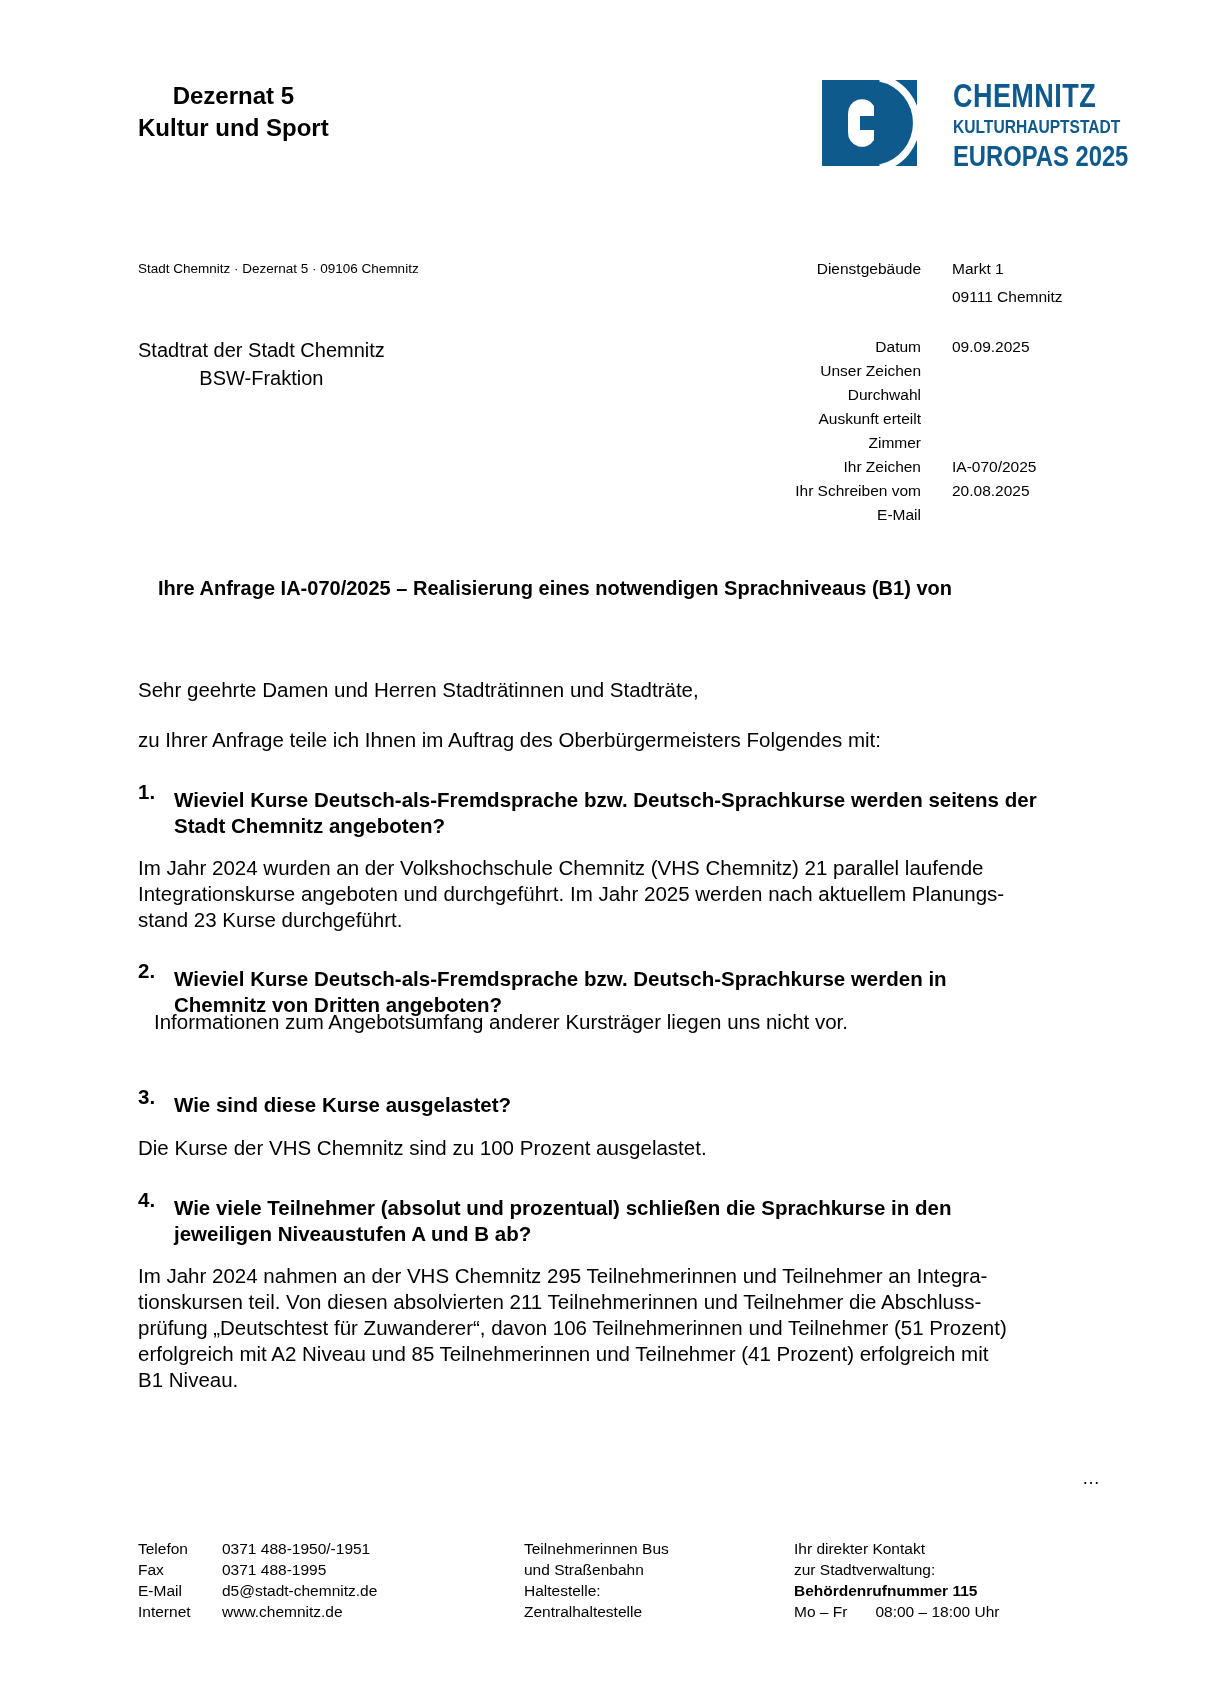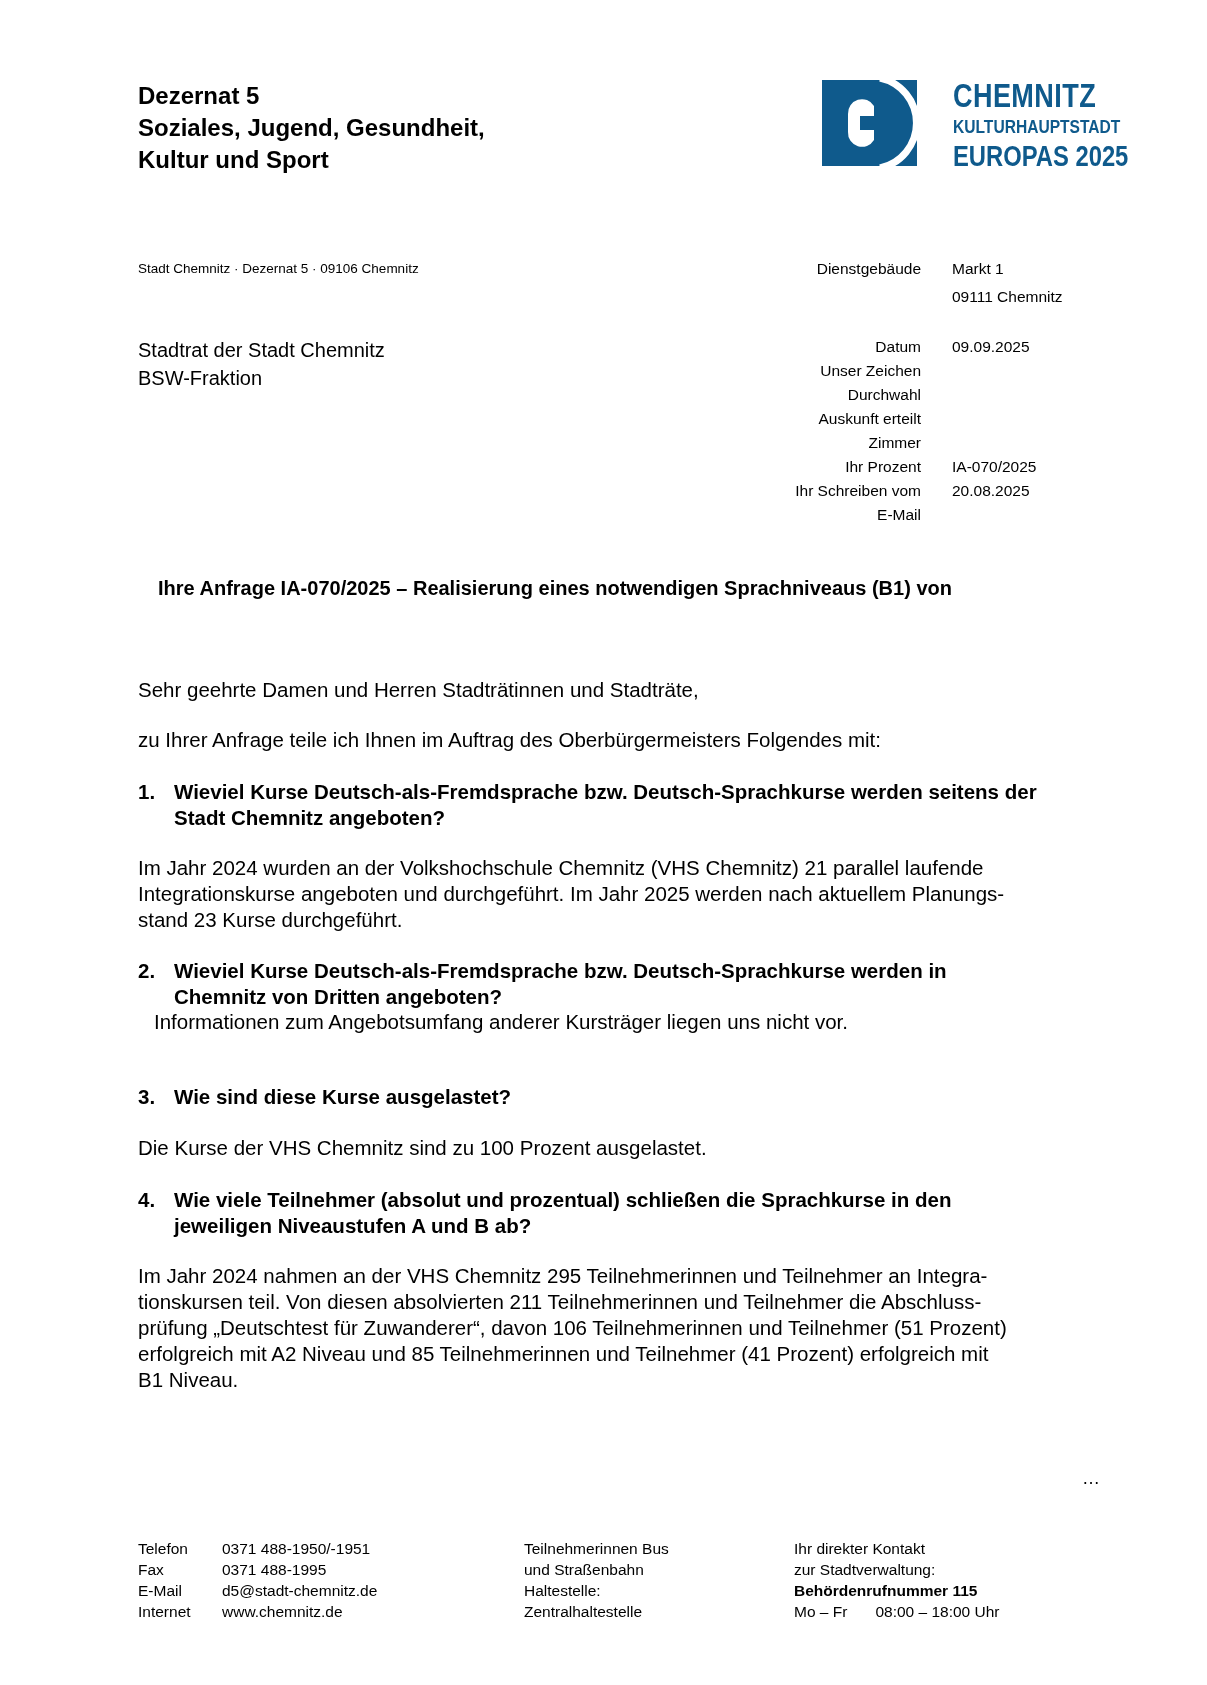--- a/index.html
+++ b/index.html
@@ -1,18 +1,18 @@
 <!DOCTYPE html>
 <html><head>
 <meta charset="utf-8">
 <style>
   html, body { margin: 0; padding: 0; background: #ffffff; }
   body { width: 1207px; height: 1685px; position: relative; overflow: hidden;
          font-family: "Liberation Sans", sans-serif; color: #000; }
-  .abs { position: absolute; white-space: nowrap; }
+  .abs { position: absolute; white-space: nowrap; text-align: center; }
 
   
   .dept { left: 138px; top: 80px; font-size: 24px; font-weight: bold; line-height: 32px; }
   .dept div { white-space: nowrap; }
 
   .logo-mark { position: absolute; left: 822px; top: 80px; width: 95px; height: 86px; }
   .logo-text { position: absolute; left: 953px; top: 78px; color: #0f5a8c; font-weight: bold;
                font-family: "Liberation Sans", sans-serif; transform: scaleX(0.82); transform-origin: left top; }
   .logo-text .l1 { font-size: 33px; line-height: 36px; letter-spacing: 0.5px; }
   .logo-text .l2 { font-size: 19px; line-height: 26px; letter-spacing: 0px; }
@@ -32,41 +32,40 @@
 
   
   .subject { left: 138px; top: 575px; font-size: 20px; font-weight: bold; line-height: 26px; }
   .subject div { white-space: nowrap; margin-left: 20px; }
 
   
   .para { position: absolute; left: 138px; font-size: 20.5px; line-height: 26px; white-space: nowrap; }
   .para div { white-space: nowrap; }
   .q { position: absolute; left: 138px; font-size: 20.5px; font-weight: bold; line-height: 26px; }
   .q .num { position: absolute; left: 0; top: 0; width: 36px; }
-  .q .txt { position: absolute; left: 36px; top: 0; }
+  .q .txt { position: absolute; left: 36px; top: 8px; }
   .q .txt div { white-space: nowrap; }
 
   .ellipsis { left: 1082px; top: 1468px; font-size: 18px; letter-spacing: 1px; }
 
   
   .footer { position: absolute; top: 1538px; font-size: 15.5px; line-height: 21px; }
   .footer div { white-space: nowrap; }
   .f-col1-label { left: 138px; }
   .f-col1-value { left: 222px; }
   .f-col2 { left: 524px; }
   .f-col3 { left: 794px; }
   .bold { font-weight: bold; }
   .hours-gap { display: inline-block; width: 28px; }
 </style>
 </head>
 <body>
 
 <div class="abs dept">
   <div>Dezernat 5</div>
-  <div>Soziales, Jugend, Gesundheit,</div>
   <div>Kultur und Sport</div>
 </div>
 
 <svg class="logo-mark" viewBox="0 0 95 86">
   <rect x="0" y="0" width="95" height="86" fill="#0f5a8c"></rect>
 
   <path d="M 58 -2 A 46 46 0 0 1 58 88" fill="none" stroke="#ffffff" stroke-width="7"></path>
 
   <path d="M 68 -2 L 95 -2 L 95 -2" fill="none"></path>
 
@@ -109,21 +108,21 @@
 </div>
 <div class="meta-row" style="top:409px; left:0; width:1207px;">
   <span class="meta-label">Auskunft erteilt</span>
   <span class="meta-value"></span>
 </div>
 <div class="meta-row" style="top:433px; left:0; width:1207px;">
   <span class="meta-label">Zimmer</span>
   <span class="meta-value"></span>
 </div>
 <div class="meta-row" style="top:457px; left:0; width:1207px;">
-  <span class="meta-label">Ihr Prozent</span>
+  <span class="meta-label">Ihr Zeichen</span>
   <span class="meta-value">IA-070/2025</span>
 </div>
 <div class="meta-row" style="top:481px; left:0; width:1207px;">
   <span class="meta-label">Ihr Schreiben vom</span>
   <span class="meta-value">20.08.2025</span>
 </div>
 <div class="meta-row" style="top:505px; left:0; width:1207px;">
   <span class="meta-label">E-Mail</span>
   <span class="meta-value"></span>
 </div>

